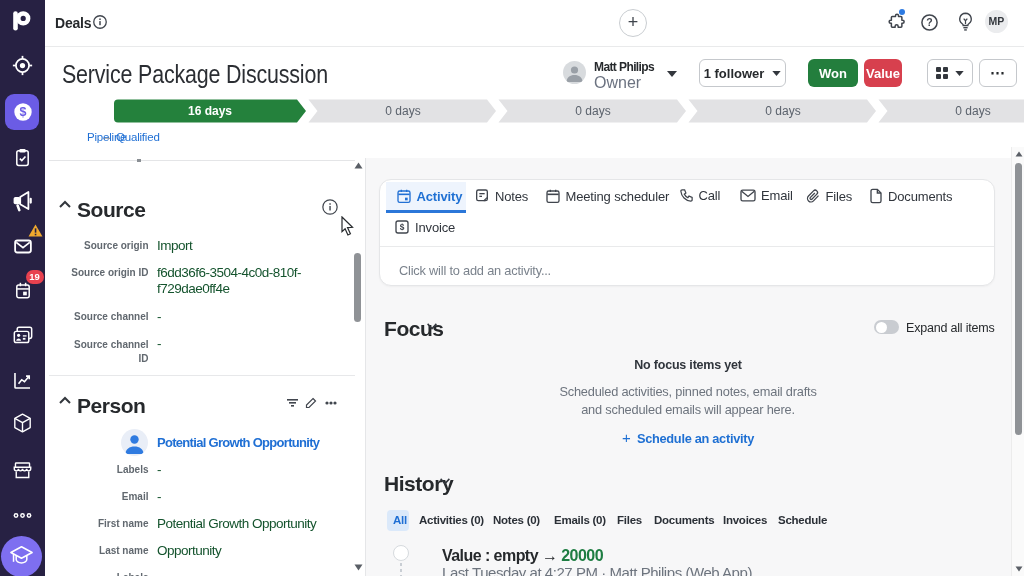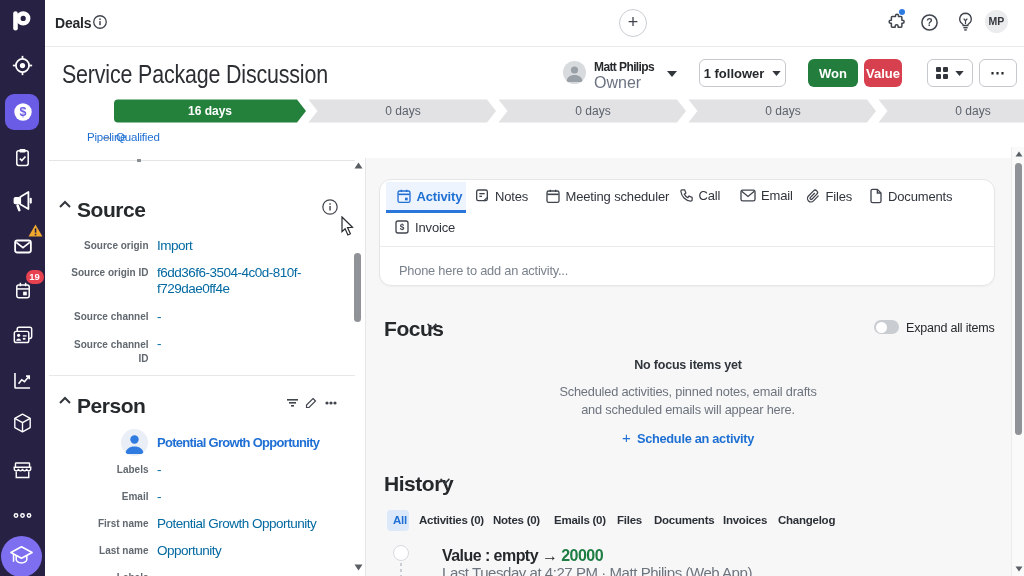--- a/index.html
+++ b/index.html
@@ -25,21 +25,21 @@
   .btn.line { border:1px solid #c5c8cc; background:#fff; color:#26292c; }
 
   
   #pipelinebar { position:absolute; left:16px; top:99px;padding-left:40px; }
   #crumb { position:absolute; left:57px; top:131px; font-size:11.5px; color:#1f6fd4; letter-spacing:-0.2px; }
 
   
   #leftpanel { position:absolute; left:45px; top:147px; width:321px; height:429px; background:#fff; border-right:1px solid #e5e6e8; }
   .sechead { font-size:21px; font-weight:700; color:#26292c; letter-spacing:-0.45px; }
   .flabel { position:absolute; text-align:right; font-size:10px; font-weight:700; color:#61686f; letter-spacing:0; }
-  .fval { position:absolute; font-size:13.5px; color:#0369a1; letter-spacing:-0.5px; }
+  .fval { position:absolute; font-size:13.5px; color:#14532d; letter-spacing:-0.5px; }
 
   
   #rightpanel { position:absolute; left:366px; top:147px; width:658px; height:429px; background:#f7f7f8; }
   #tabcard { position:absolute; left:13px; top:32px; width:616px; height:107px; background:#fff; border:1px solid #e5e6e8; border-radius:12px; box-shadow:0 1px 2px rgba(0,0,0,0.04); }
   .tab { position:absolute; display:flex; align-items:center; font-size:13px; color:#30353c; letter-spacing:-0.15px; }
   .tab svg { margin-right:5px; }
   .hist-tab { position:absolute; font-size:11.5px; font-weight:700; color:#2b3037; letter-spacing:-0.25px; }
 </style>
 </head>
 <body>
@@ -403,21 +403,21 @@
         </svg>
       Documents</div>
 
     <div class="tab" style="left:14px;top:39px;">
       <svg width="16" height="16" viewBox="0 0 24 24" fill="none" stroke="#40454d" stroke-width="2">
           <rect x="3" y="3" width="18" height="18" rx="3"></rect>
           <text x="12" y="16.5" text-anchor="middle" font-size="12.5" font-weight="bold" fill="#40454d" stroke="none" font-family="Liberation Sans">$</text>
         </svg>
       Invoice</div>
     <div class="abs" style="left:0;top:66px;width:614px;height:1px;background:#e9eaeb;"></div>
-    <div class="abs" style="left:19px;top:83px;font-size:12.8px;color:#7a828c;letter-spacing:-0.2px;">Phone here to add an activity...</div>
+    <div class="abs" style="left:19px;top:83px;font-size:12.8px;color:#7a828c;letter-spacing:-0.2px;">Click will to add an activity...</div>
   </div>
 
   <div class="sechead abs" style="left:18px;top:170px;">Focus</div>
   <div class="abs" style="left:60px;top:176px;">
       <svg width="12" height="7" viewBox="0 0 12 8" fill="none" stroke="#33373d" stroke-width="1.7">
         <path d="M1 1l5 5.4 5-5.4"></path>
       </svg>
     </div>
   <div class="abs" style="left:508px;top:173px;width:25px;height:14px;border-radius:7px;background:#c9ccd1;">
     <div class="abs" style="left:1.5px;top:1.5px;width:11px;height:11px;border-radius:50%;background:#fff;"></div>
@@ -434,21 +434,21 @@
       </svg>
     </div>
   <div class="abs" style="left:21px;top:363px;width:22px;height:21px;background:#dbe9fa;border-radius:4px;"></div>
   <div class="hist-tab" style="left:27px;top:367px;color:#1f6fd4;">All</div>
   <div class="hist-tab" style="left:53px;top:367px;text-align:center;">Activities (0)</div>
   <div class="hist-tab" style="left:127px;top:367px;">Notes (0)</div>
   <div class="hist-tab" style="left:188px;top:367px;">Emails (0)</div>
   <div class="hist-tab" style="left:251px;top:367px;">Files</div>
   <div class="hist-tab" style="left:288px;top:367px;">Documents</div>
   <div class="hist-tab" style="left:357px;top:367px;">Invoices</div>
-  <div class="hist-tab" style="left:412px;top:367px;">Changelog</div>
+  <div class="hist-tab" style="left:412px;top:367px;">Schedule</div>
 
   <div class="abs" style="left:27px;top:398px;width:16px;height:16px;border-radius:50%;background:#fff;border:1.5px solid #d6dade;"></div>
   <div class="abs" style="left:34px;top:416px;width:1.5px;height:14px;background:repeating-linear-gradient(#c9ced4 0 3px, transparent 3px 6px);"></div>
   <div class="abs" style="left:76px;top:400px;font-size:16px;font-weight:700;color:#26292c;letter-spacing:-0.55px;">Value : empty <span style="font-weight:400">→</span> <span style="color:#1e7d42;">20000</span></div>
   <div class="abs" style="left:76px;top:417px;font-size:15px;color:#6d747e;letter-spacing:-0.45px;text-decoration:underline;">Last Tuesday at 4:27 PM · Matt Philips (Web App)</div>
 
   <div class="abs" style="left:645px;top:0;width:13px;height:429px;background:#fafafa;border-left:1px solid #ececec;"></div>
   <div class="abs" style="left:649px;top:4px;">
       <svg width="8" height="6" viewBox="0 0 8 6">
         <path d="M4 0.5L7.5 5.5H0.5z" fill="#5a5f66"></path>

